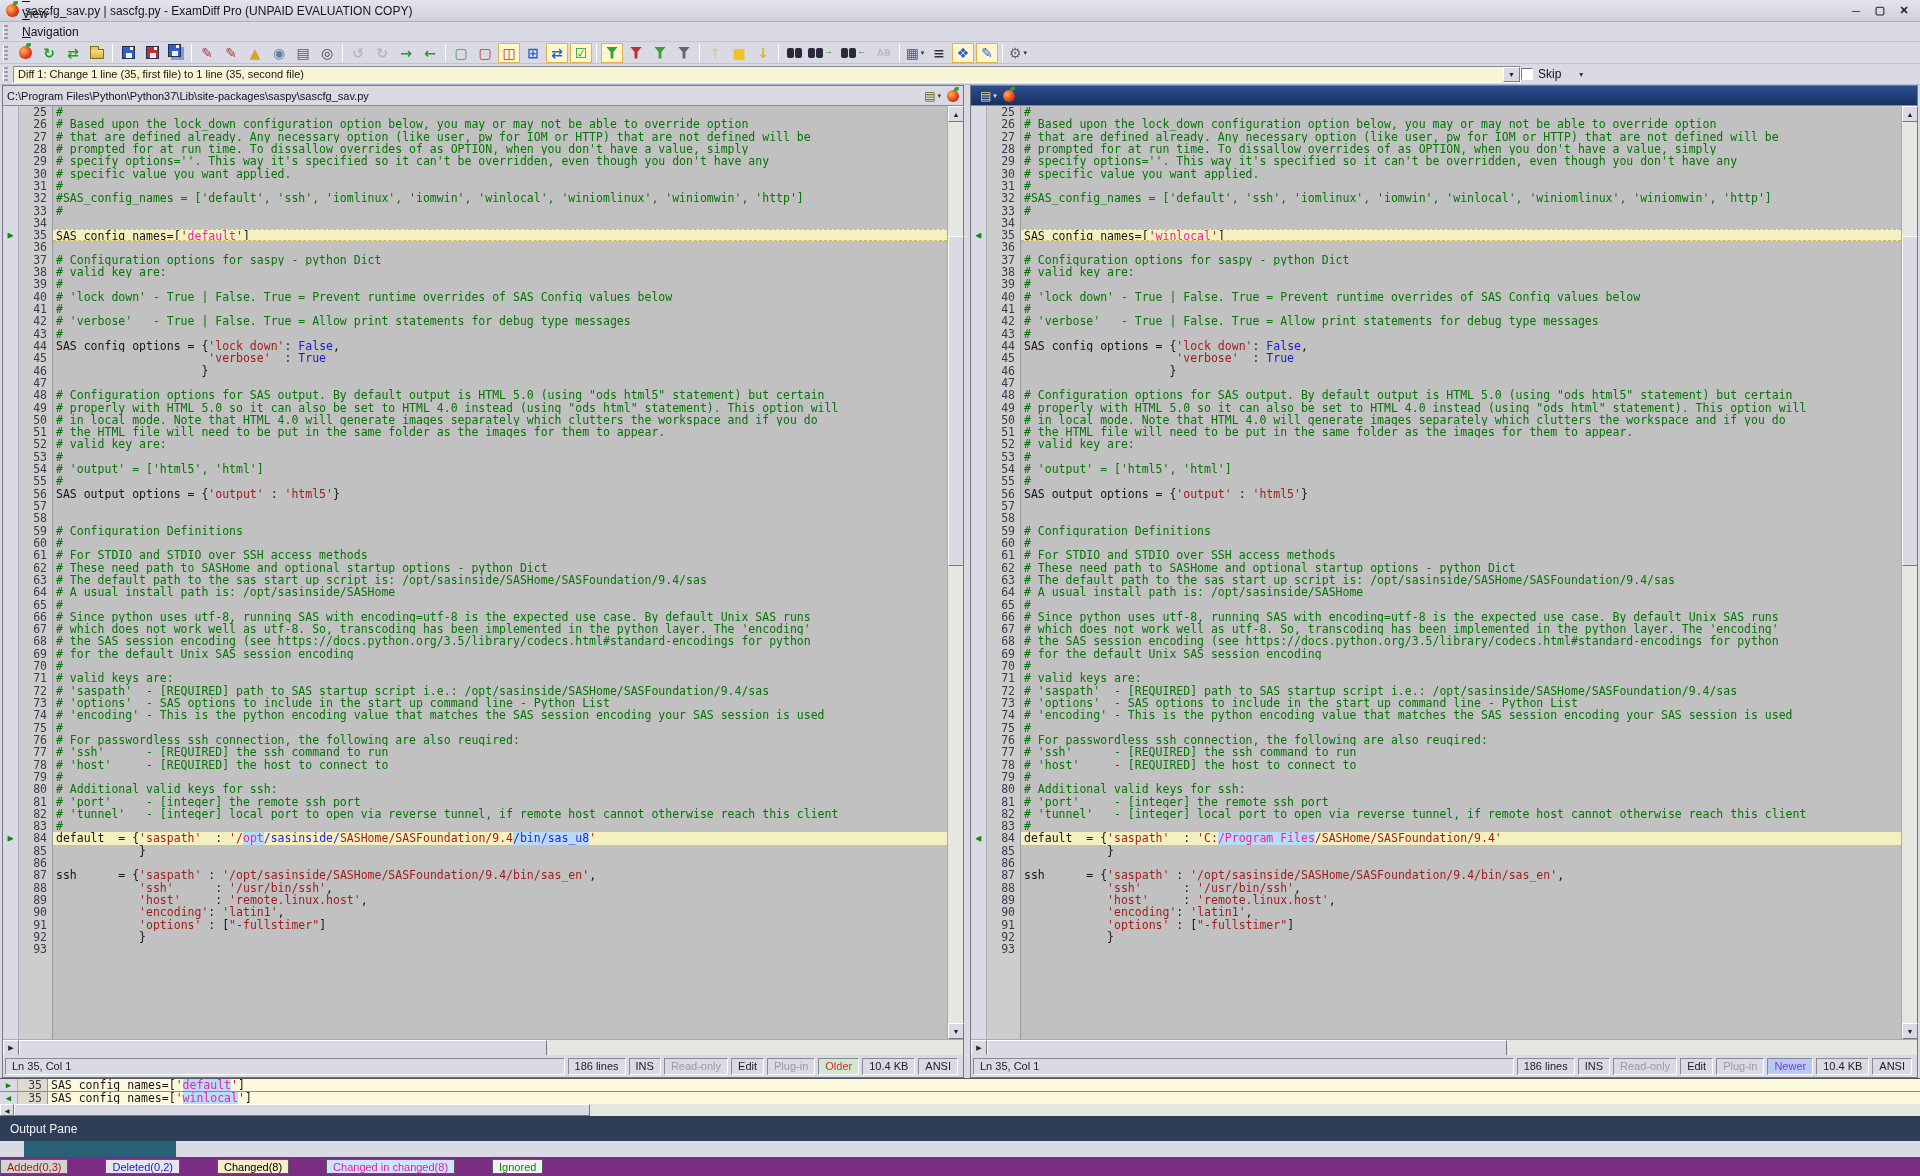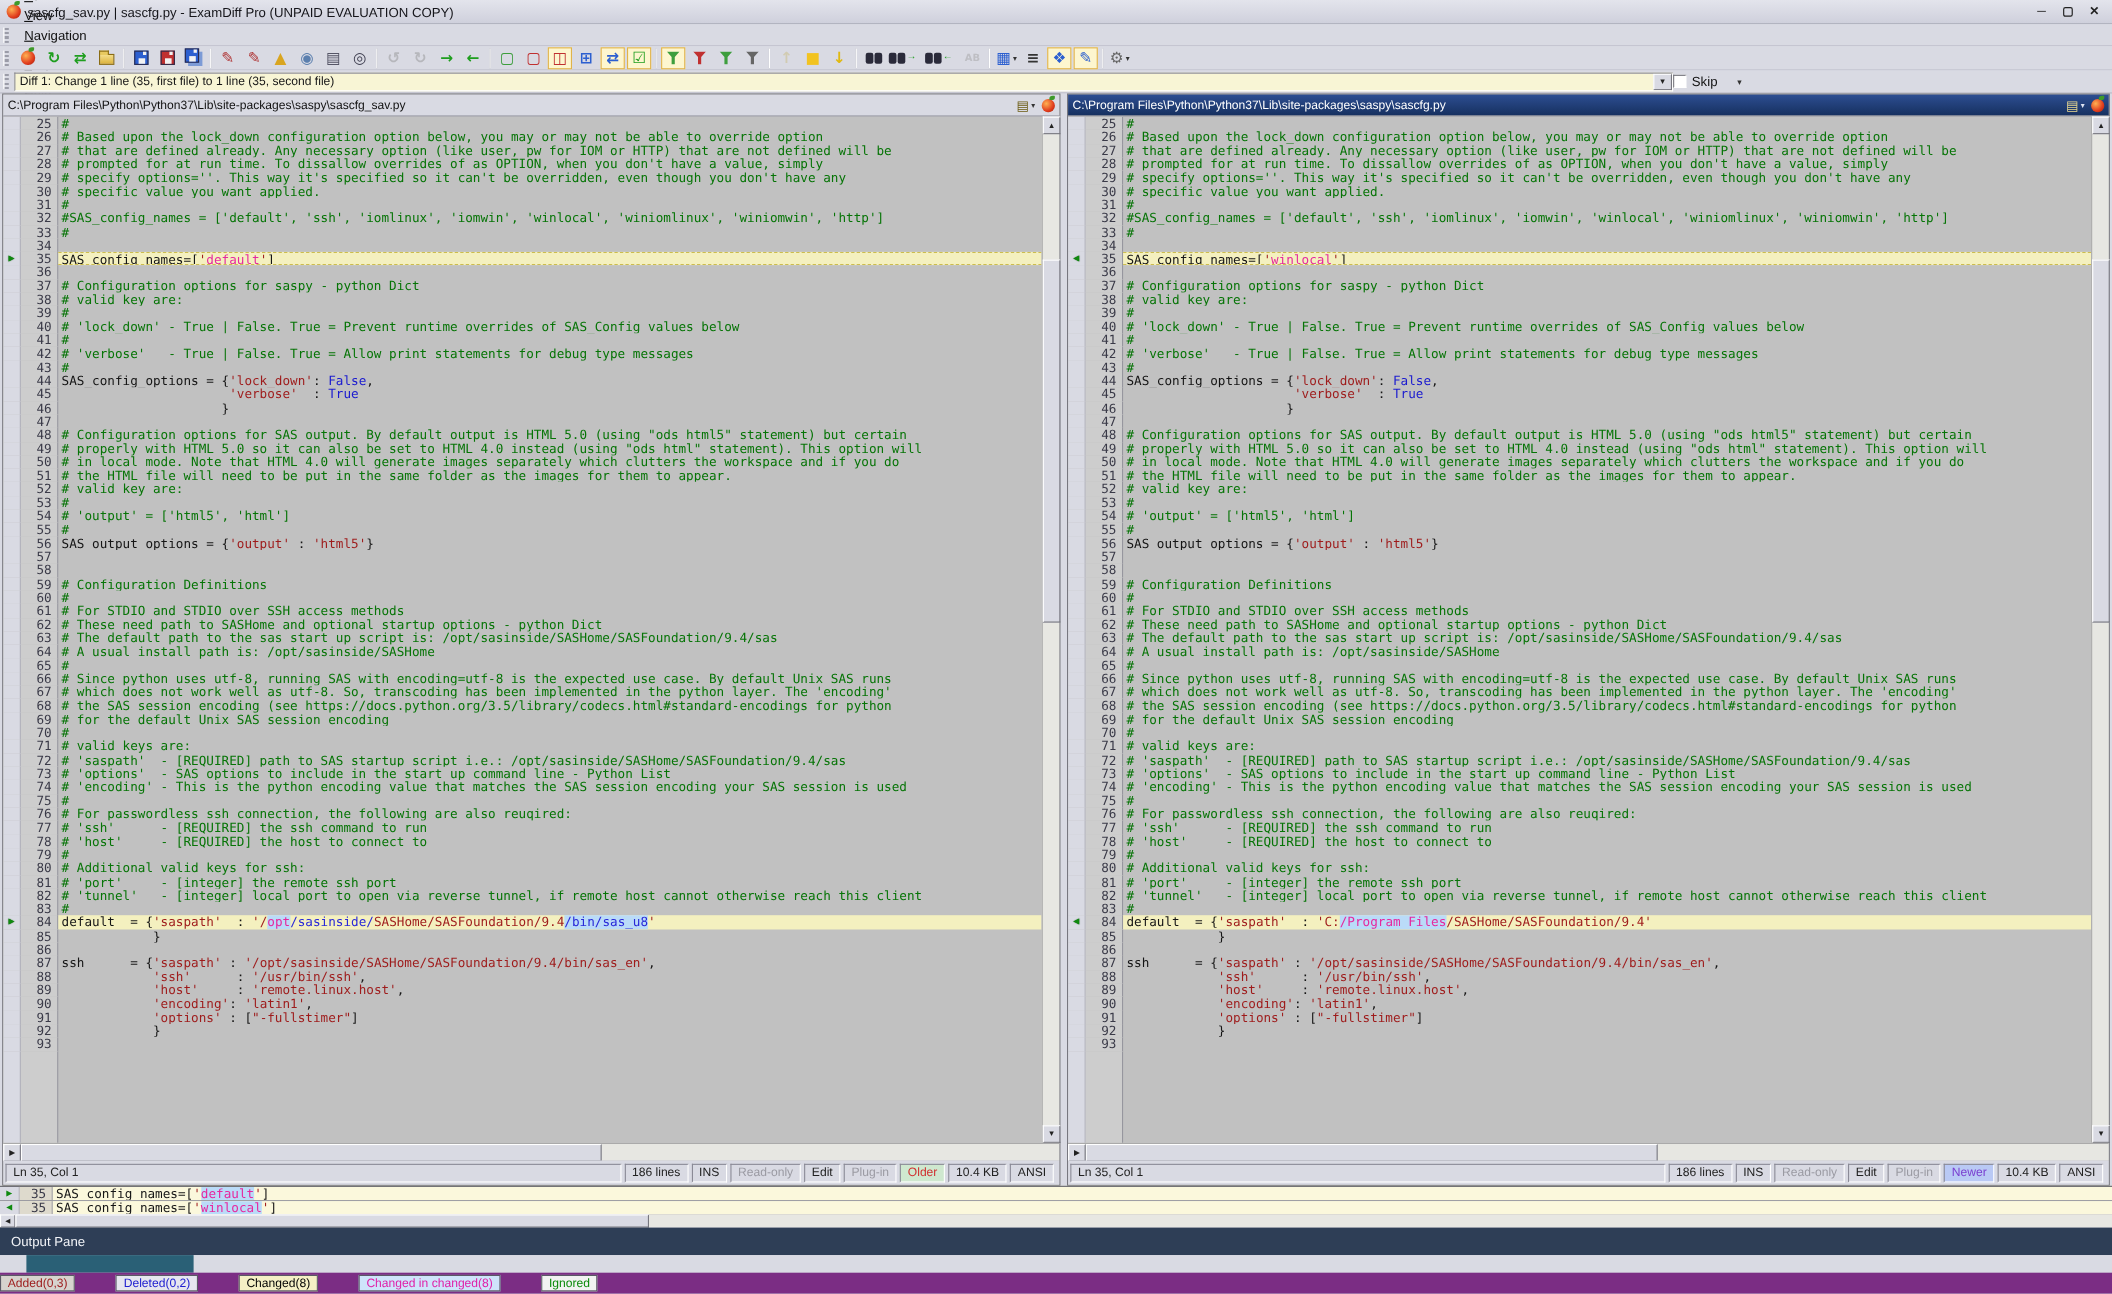--- a/index.html
+++ b/index.html
@@ -435,21 +435,20 @@
       <span class="st">Edit</span>
       <span class="st dim">Plug-in</span>
       <span class="st age-older">Older</span>
       <span class="st">10.4 KB</span>
       <span class="st">ANSI</span>
     </div>
   </div>
 
   <div class="panel" id="panel-right">
     <div class="phead">
-      <span class="ppath">C:\Program Files\Python\Python37\Lib\site-packages\saspy\sascfg.py</span>
       <span class="hicon">▤</span>
       <span class="hcaret">▾</span>
       <span class="sh-apple"></span>
     </div>
     <div class="pbody">
       <div class="rows" id="rows-right">
           <div class="cl"><span class="mk"></span><span class="ln">25</span><span class="tx"><span class="tc">#</span></span></div>
           <div class="cl"><span class="mk"></span><span class="ln">26</span><span class="tx"><span class="tc"># Based upon the lock_down configuration option below, you may or may not be able to override option</span></span></div>
           <div class="cl"><span class="mk"></span><span class="ln">27</span><span class="tx"><span class="tc"># that are defined already. Any necessary option (like user, pw for IOM or HTTP) that are not defined will be</span></span></div>
           <div class="cl"><span class="mk"></span><span class="ln">28</span><span class="tx"><span class="tc"># prompted for at run time. To dissallow overrides of as OPTION, when you don't have a value, simply</span></span></div>

